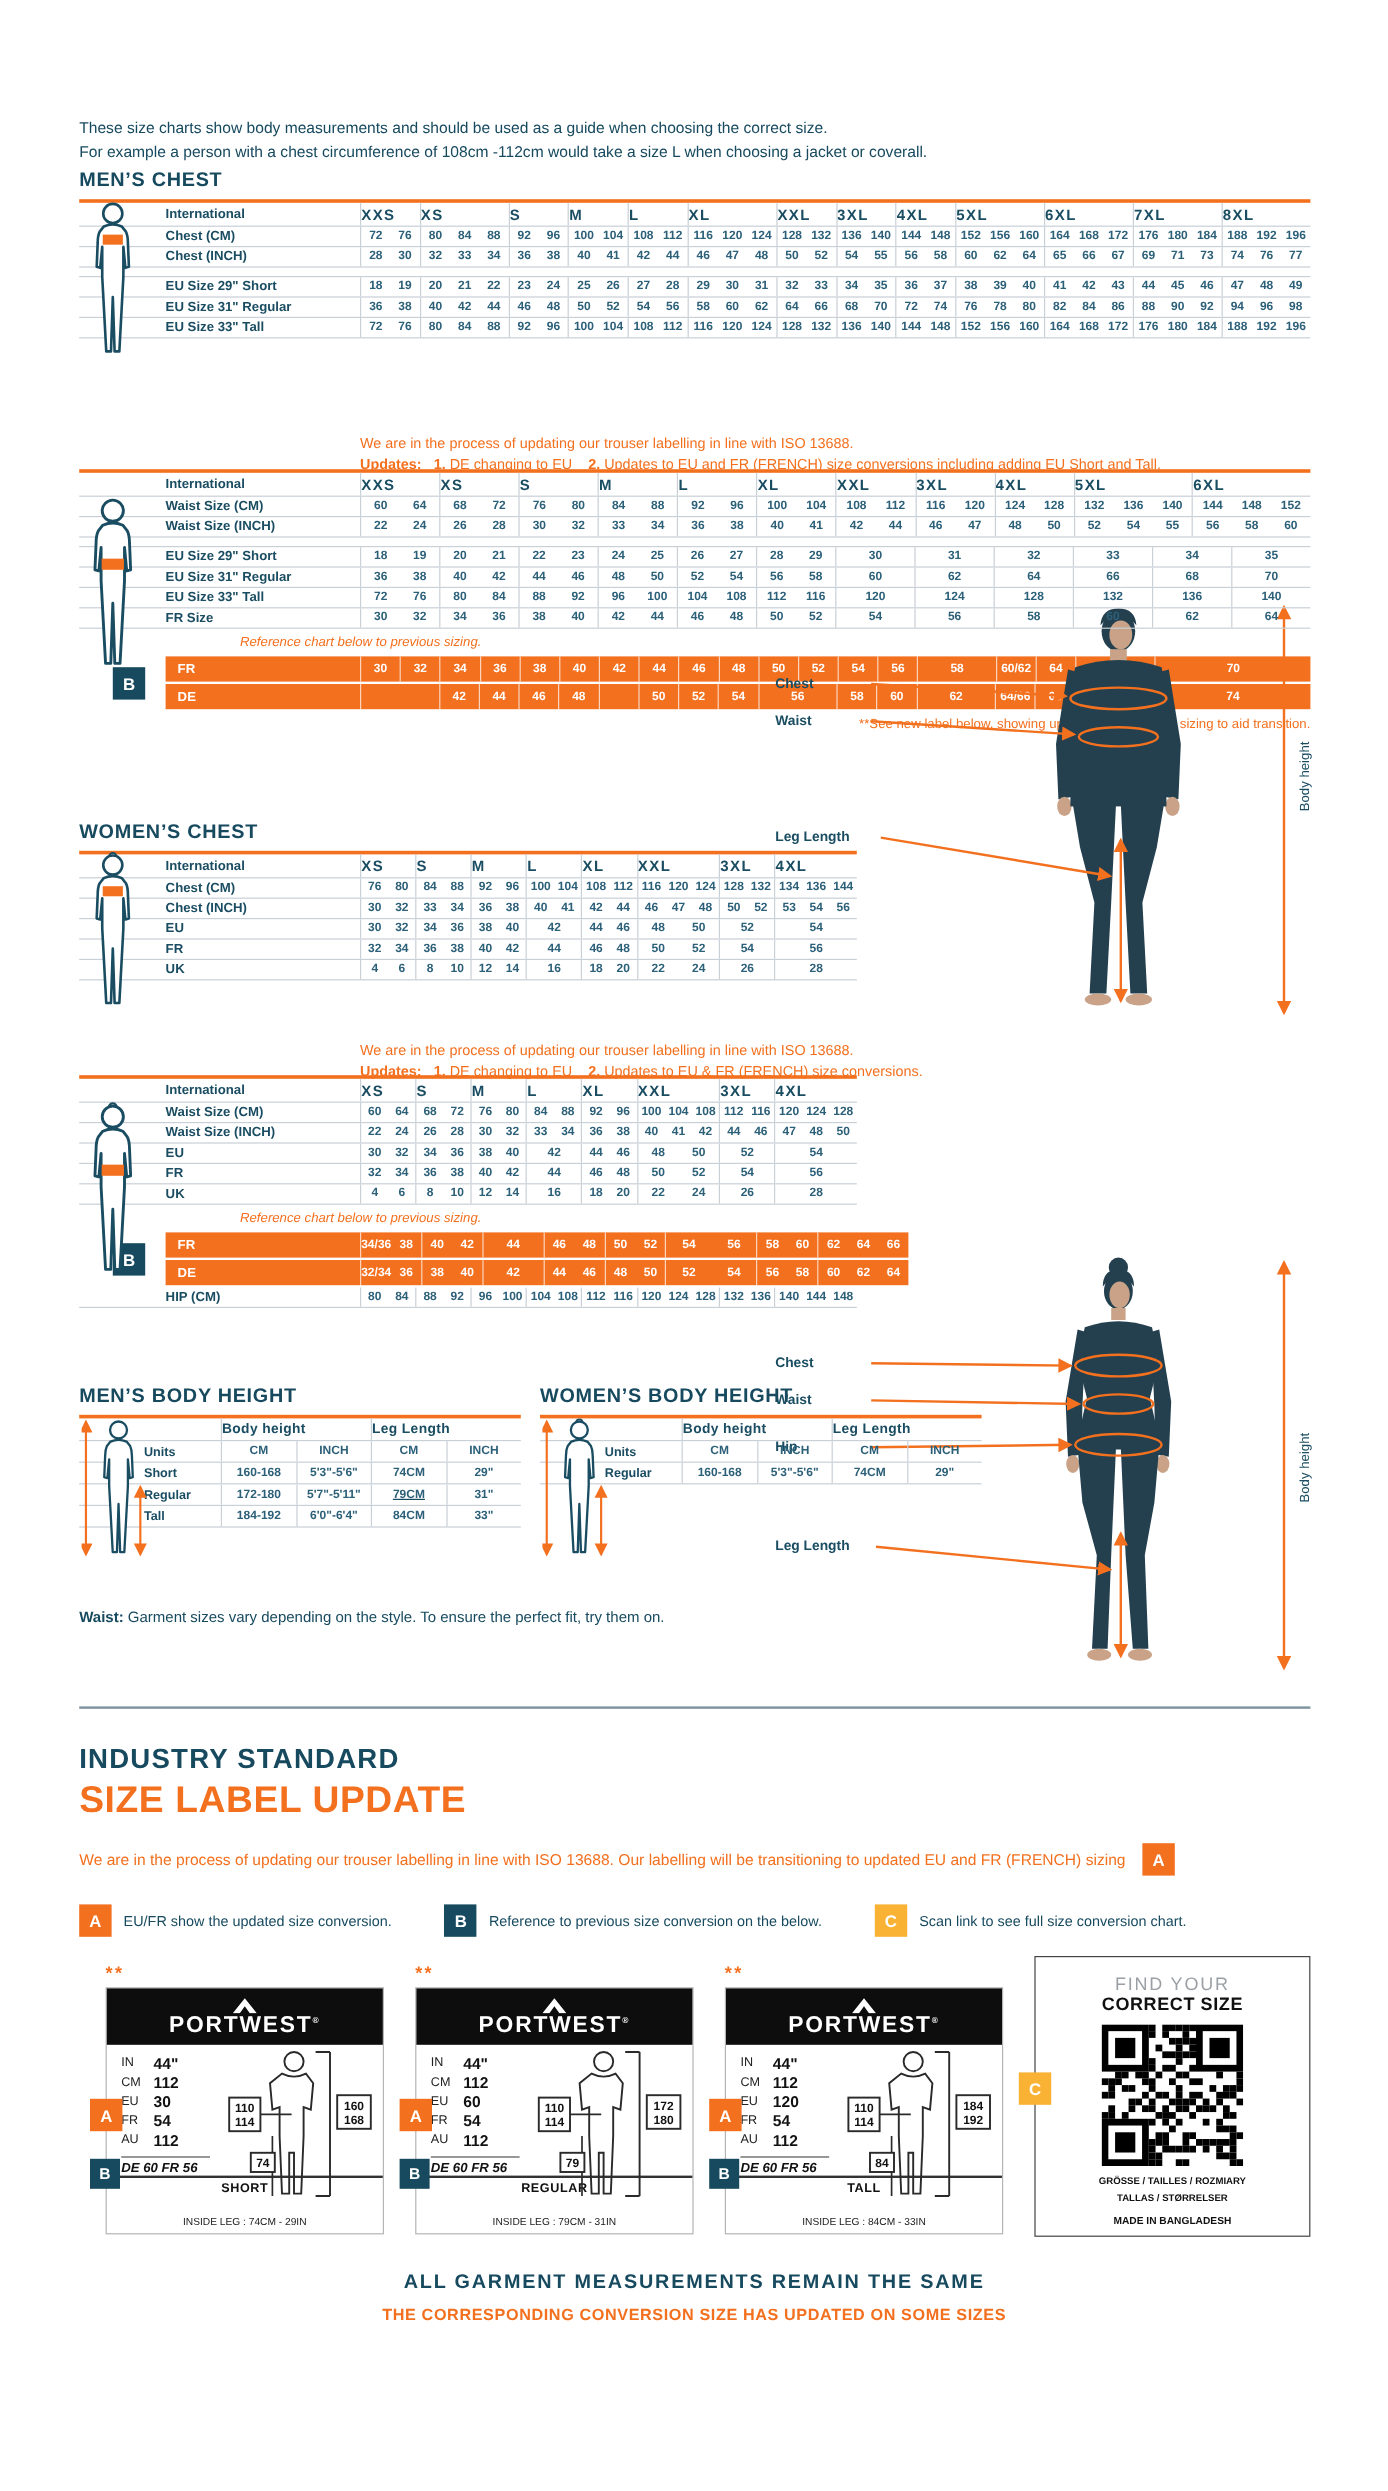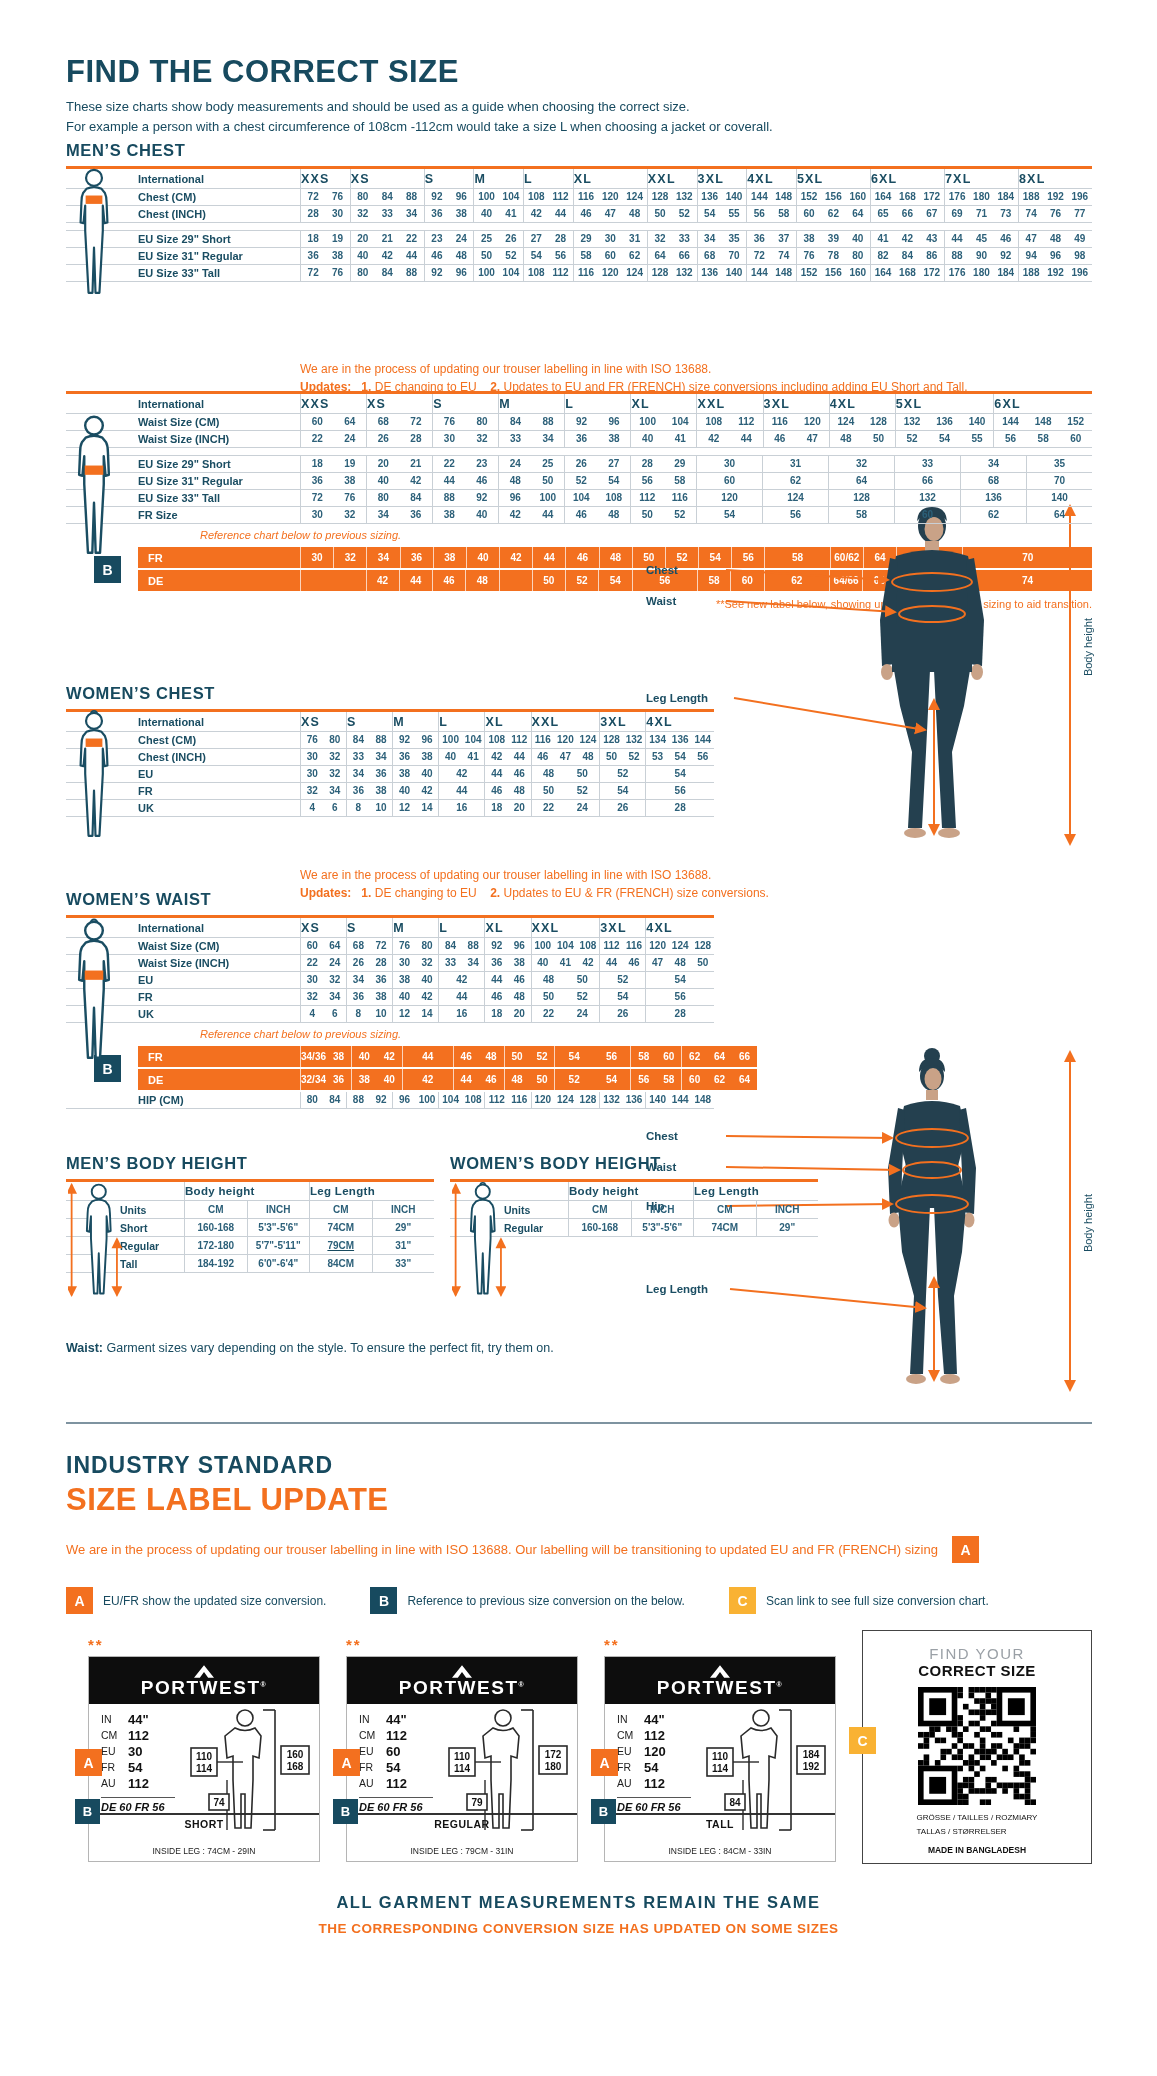--- a/index.html
+++ b/index.html
@@ -74,21 +74,21 @@
 .fit{font-size:10.5px;font-weight:bold;color:#111;letter-spacing:.5px}
 .ileg{font-size:8.5px;color:#222;margin-top:16px}
 .cbadge{position:absolute}
 .ba{left:-14px;top:92px}
 .bb{left:-14px;top:142px;width:25px;height:25px;font-size:13px}
 .qr-card{width:232px;height:234px;border:1.5px solid #444;box-sizing:border-box;position:relative;margin-top:-6px;
  display:flex;flex-direction:column;align-items:center;padding-top:14px;background:#fff}
 .qr1{font-size:15px;letter-spacing:1.5px;color:#9aa0a6}
 .qr2{font-size:15px;letter-spacing:.5px;font-weight:bold;color:#111}
 #qr-box{margin-top:8px;line-height:0}
-.langs{font-size:8px;font-weight:normal;color:#111;line-height:1.7;margin-top:6px}
+.langs{font-size:8px;font-weight:bold;color:#111;text-align:center;line-height:1.7;margin-top:6px}
 .made{font-size:8.5px;font-weight:bold;color:#111;margin-top:7px}
 .qbadge{position:absolute;left:-14px;top:96px}
 .footer1{width:1157px;text-align:center;font-size:16.5px;font-weight:bold;color:var(--teal);letter-spacing:1.5px}
 .footer2{width:1157px;text-align:center;font-size:13.5px;font-weight:bold;color:var(--orange);letter-spacing:.5px}
 </style>
 </head>
 <body>
 
 <div class="page">
 
@@ -96,21 +96,20 @@
       <defs>
 <marker id="mE" markerWidth="7" markerHeight="7" refX="5" refY="3" orient="auto">
           <path d="M0 0 L6 3 L0 6 Z" fill="#F3701F"></path>
         </marker>
 <marker id="mS" markerWidth="7" markerHeight="7" refX="1" refY="3" orient="auto">
           <path d="M6 0 L0 3 L6 6 Z" fill="#F3701F"></path>
         </marker>
 </defs>
     </svg>
 
-<div class="abs title" style="left:66px;top:54px">FIND THE CORRECT SIZE</div>
 <div class="abs intro" style="left:66px;top:97px">
  <div>These size charts show body measurements and should be used as a guide when choosing the correct size.</div>
  <div>For example a person with a chest circumference of 108cm -112cm would take a size L when choosing a jacket or coverall.</div>
 </div>
 
 <div class="abs" style="left:66px;top:141px;width:1026px">
  <div class="sec-h">MEN’S CHEST</div>
  <div class="fig" id="fig-mc" style="top:26px"><svg width="52" height="130" viewBox="0 0 56 155">
           <circle cx="28" cy="13" r="9.5" fill="#fff" stroke="#1A4D62" stroke-width="2.6"></circle>
   <path d="M19 26 Q28 22 37 26 L41 31 Q43 35 43 42 L44 66 40.5 67 38.5 46 38.5 76 34.5 150 29.8 150 28 96 26.2 150 21.5 150 17.5 76 17.5 46 15.5 67 12 66 13 42 Q13 35 15 31 Z" fill="#fff" stroke="#1A4D62" stroke-width="2.6" stroke-linejoin="round"></path>
@@ -1213,21 +1212,20 @@
  <div>
   <b>Updates:</b>&nbsp;&nbsp;
   <b>1.</b>
   <span>DE changing to EU</span>&nbsp;&nbsp;&nbsp;
   <b>2.</b>
   <span>Updates to EU &amp; FR (FRENCH) size conversions.</span>
  </div>
 </div>
 
 <div class="abs" style="left:66px;top:890px;width:648px">
- <div class="sec-h">WOMEN’S WAIST</div>
  <div class="fig" id="fig-ww" style="top:28px"><svg width="52" height="145" viewBox="0 0 56 155">
           <circle cx="28" cy="4.5" r="3.5" fill="#fff" stroke="#1A4D62" stroke-width="2"></circle>
           <circle cx="28" cy="13" r="9.5" fill="#fff" stroke="#1A4D62" stroke-width="2.6"></circle>
   <path d="M19 26 Q28 22 37 26 L41 31 Q43 35 43 42 L44 66 40.5 67 38.5 46 38.5 76 34.5 150 29.8 150 28 96 26.2 150 21.5 150 17.5 76 17.5 46 15.5 67 12 66 13 42 Q13 35 15 31 Z" fill="#fff" stroke="#1A4D62" stroke-width="2.6" stroke-linejoin="round"></path>
           <rect x="18" y="56" width="20" height="10" fill="#F3701F"></rect>
         </svg></div>
  <div id="t-womens-waist" class="tmount">
         <div class="tbl">
           <div class="trow hdr">
             <div class="tlabel">International</div>

